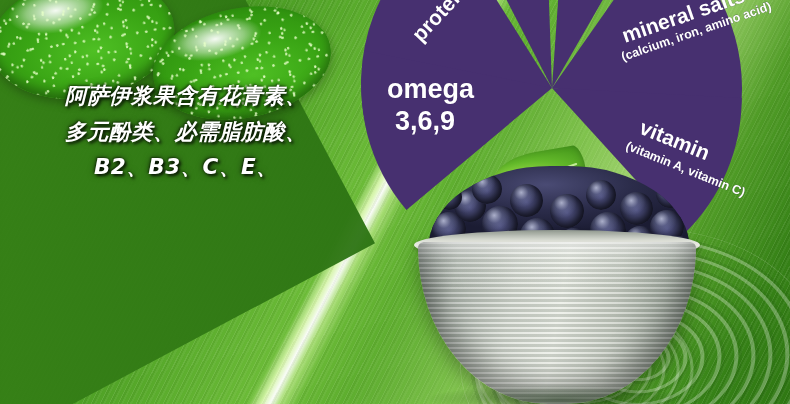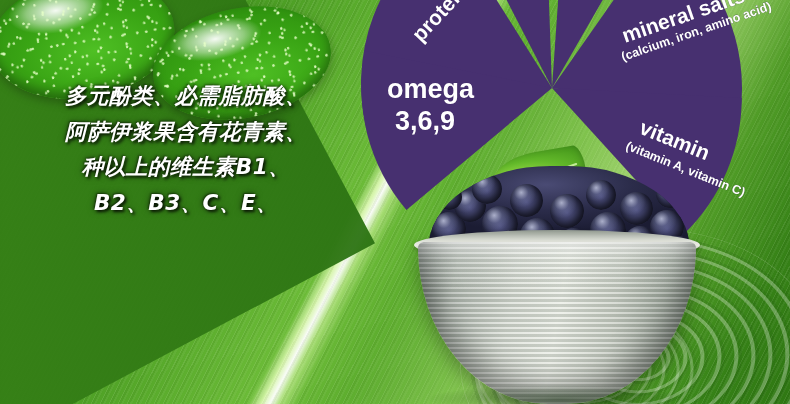--- a/index.html
+++ b/index.html
@@ -266,19 +266,18 @@
       <span class="berry" style="left:28px; top:74px; width:28px; height:28px;"></span>
       <span class="berry" style="left:238px;top:70px; width:26px; height:26px;"></span>
     </div>
 
     <div class="bowl-rim"></div>
     <div class="bowl-body"></div>
     <div class="bowl-shadow"></div>
   </div>
 
   <div id="description-text">
+    <span class="line">阿萨伊浆果含有花青素、</span>
     <span class="line">多元酚类、必需脂肪酸、</span>
-    <span class="line">阿萨伊浆果含有花青素、</span>
-    <span class="line">种以上的维生素B1、</span>
     <span class="line">B2、B3、C、E、</span>
   </div>
 
 </div>
 
 </body></html>

